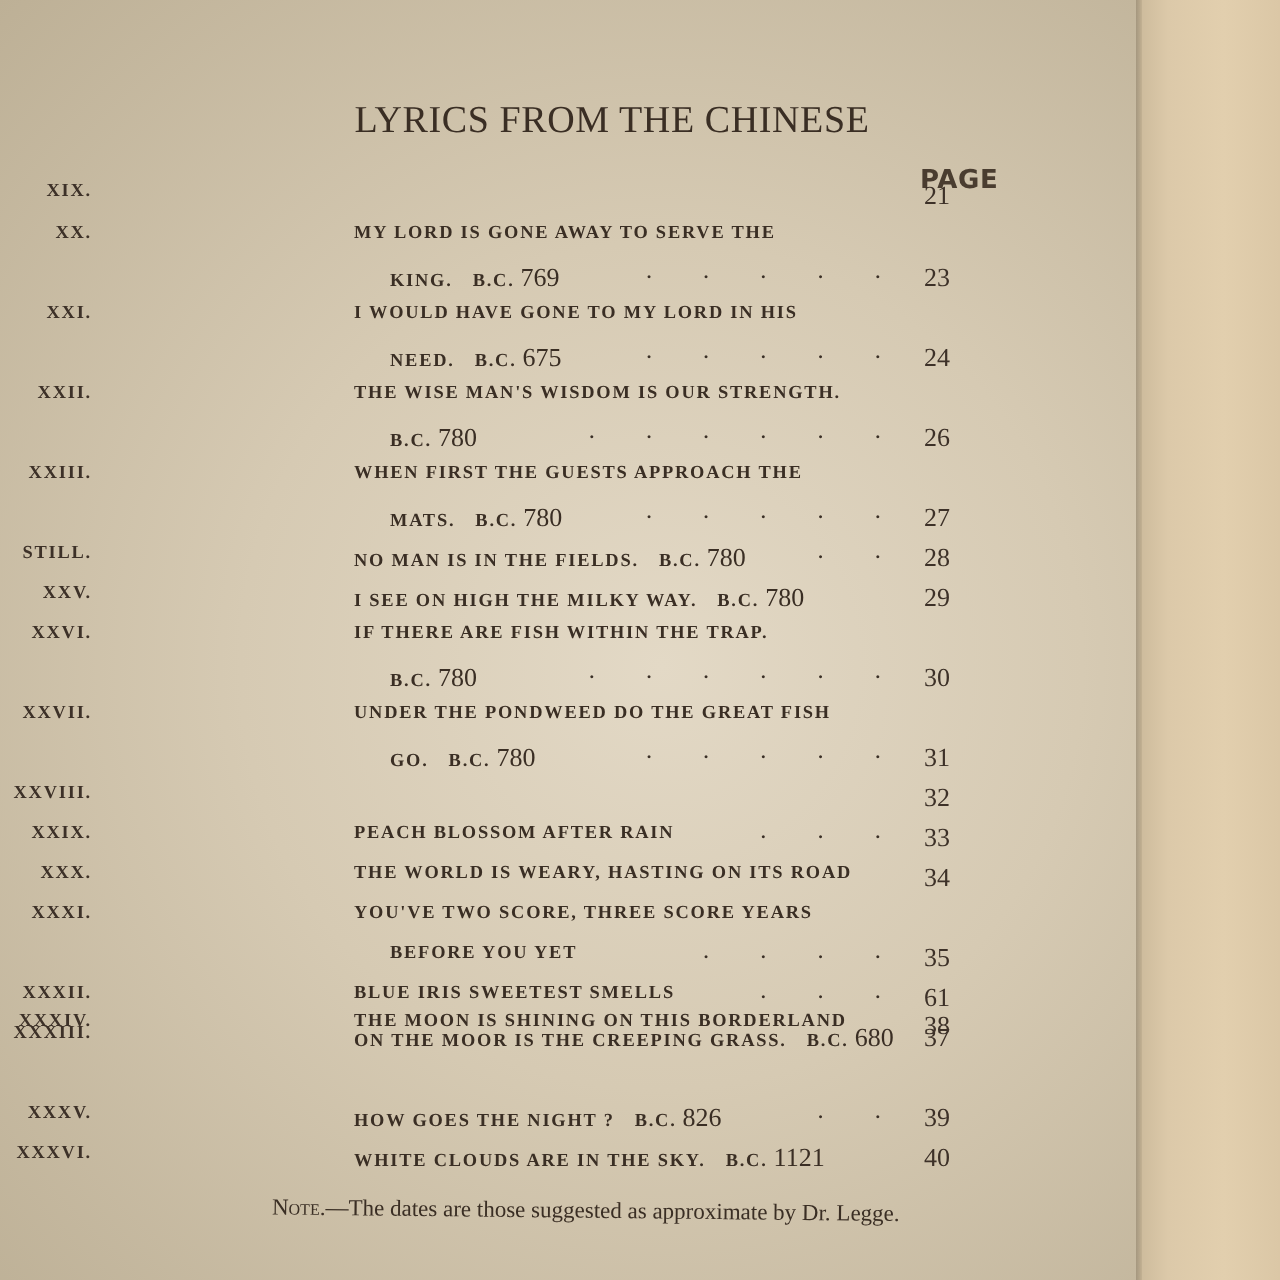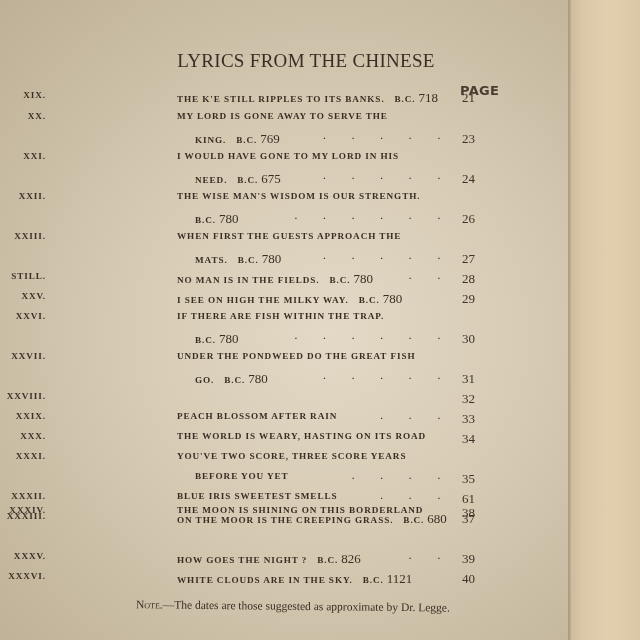--- a/index.html
+++ b/index.html
@@ -122,21 +122,20 @@
 
 <div class="page-left"></div>
 <div class="page-right"></div>
 <div class="page-edge"></div>
 
 <div class="title">LYRICS FROM THE CHINESE</div>
 <div class="page-label">PAGE</div>
 
 <div class="row" style="top:90px">
   <span class="num">XIX.</span>
-  <span class="text"><span>THE K'E STILL RIPPLES TO ITS BANKS.</span><span class="bc">B.C.</span><span class="year">718</span></span>
   <span class="pg">21</span>
 </div>
 
 <div class="row" style="top:111px">
   <span class="num">XX.</span>
   <span class="text">MY LORD IS GONE AWAY TO SERVE THE</span>
 </div>
 <div class="row" style="top:131px">
   <span class="text cont"><span>KING.</span><span class="bc">B.C.</span><span class="year">769</span></span>
   <span class="dots">. . . . .</span>

